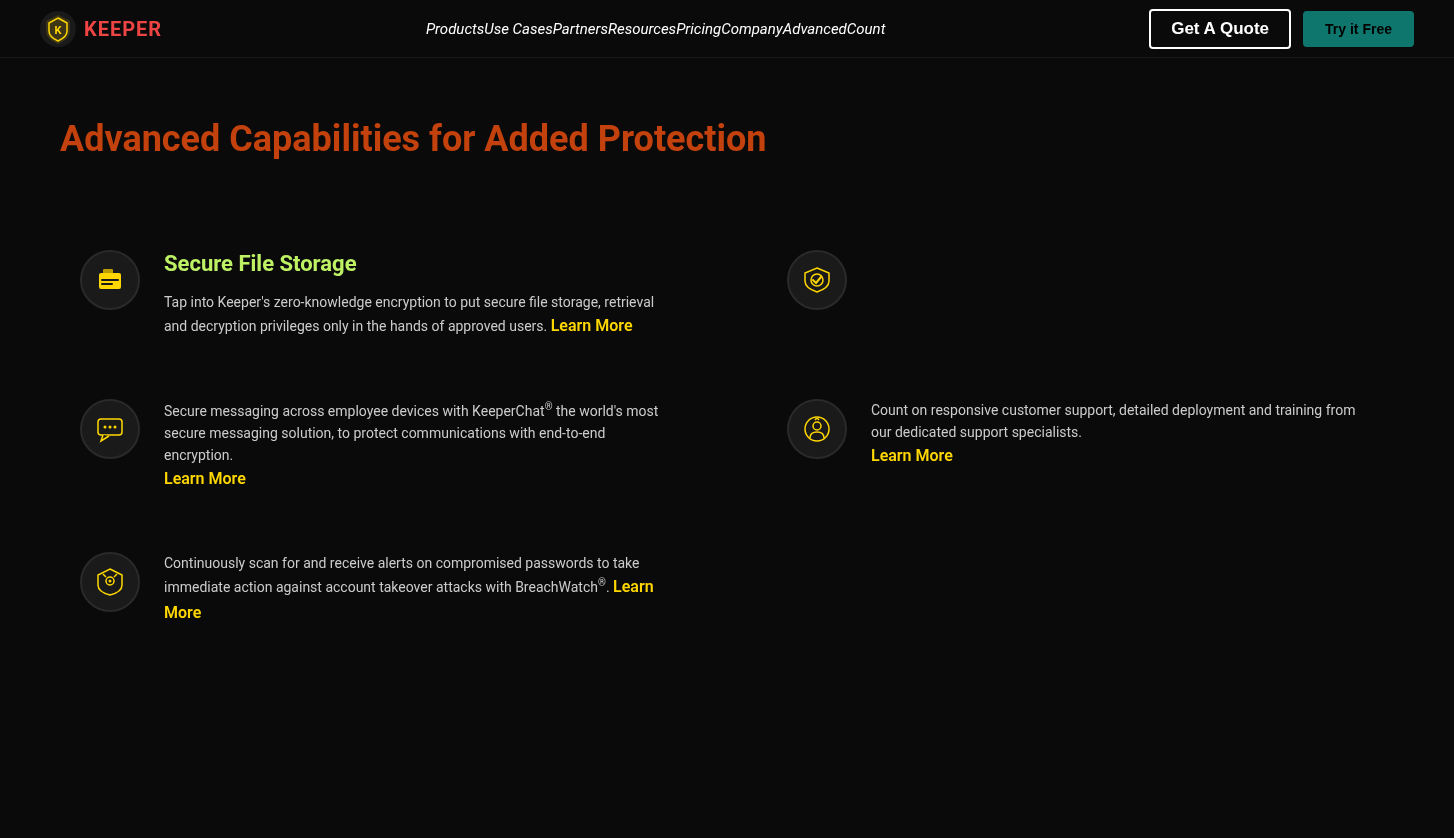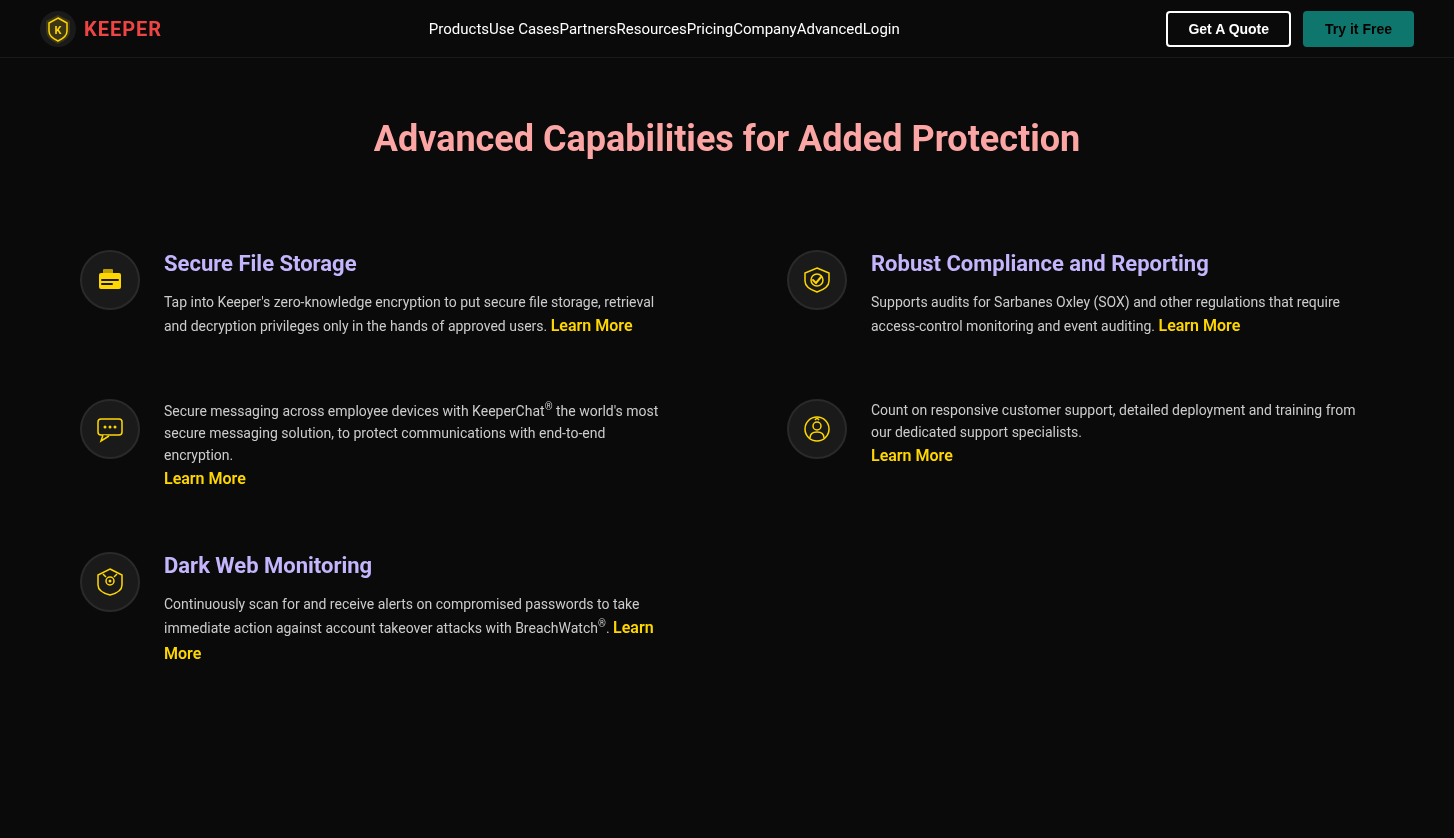--- a/index.html
+++ b/index.html
@@ -32,62 +32,62 @@
     .logo-text {
       color: #ef4444;
       font-size: 20px;
       font-weight: 700;
       letter-spacing: 1px;
     }
     .nav-links {
       display: flex;
       align-items: flex-end;
       list-style: none;
+      font-style: italic;
     }
     .nav-links a {
       color: #ffffff;
       text-decoration: none;
       font-size: 15px;
       font-weight: 400;
     }
     .nav-actions {
       display: flex;
       align-items: center;
       gap: 12px;
     }
     .btn-quote {
       background: transparent;
       border: 2px solid #ffffff;
       color: #ffffff;
       padding: 8px 20px;
-      font-size: 14px;
+      font-size: 17px;
       font-weight: 600;
       cursor: pointer;
       border-radius: 4px;
     }
     .btn-try {
       background: #0f766e;
       border: none;
       color: #000000;
       padding: 10px 22px;
       font-size: 14px;
       font-weight: 700;
       cursor: pointer;
       border-radius: 4px;
     }
 
     
     .main-content {
       padding: 60px 60px 40px;
     }
     .page-title {
-      text-align: center;
       font-size: 36px;
       font-weight: 700;
-      color: #fca5a5;
+      color: #c2410c;
       margin-bottom: 60px;
     }
 
     
     .features-grid {
       display: grid;
       grid-template-columns: 1fr 1fr;
       gap: 0;
     }
     .feature-item {
@@ -110,21 +110,21 @@
       flex-shrink: 0;
       border: 2px solid #2a2a2a;
     }
     .icon-circle svg {
       width: 30px;
       height: 30px;
     }
     .feature-content h3 {
       font-size: 22px;
       font-weight: 700;
-      color: #c4b5fd;
+      color: #bef264;
       margin-bottom: 12px;
       line-height: 1.3;
     }
     .feature-content p {
       font-size: 14px;
       color: #cccccc;
       line-height: 1.6;
     }
     .learn-more {
       color: #ffd700;
@@ -152,21 +152,21 @@
   </div>
 
   <ul class="nav-links">
     <li><a>Products</a></li>
     <li><a>Use Cases</a></li>
     <li><a>Partners</a></li>
     <li><a>Resources</a></li>
     <li><a>Pricing</a></li>
     <li><a>Company</a></li>
     <li><a>Advanced</a></li>
-    <li><a>Login</a></li>
+    <li><a>Count</a></li>
   </ul>
 
   <div class="nav-actions">
     <button class="btn-quote">Get A Quote</button>
     <button class="btn-try">Try it Free</button>
   </div>
 </nav>
 
 <main class="main-content">
   <h1 class="page-title">Advanced Capabilities for Added Protection</h1>
@@ -191,26 +191,20 @@
     </div>
 
     <div class="feature-item right">
       <div class="icon-circle">
         <svg viewBox="0 0 30 30">
           <path d="M15 3 L27 8 L27 16 Q27 23 15 27 Q3 23 3 16 L3 8 Z" fill="#1a1a1a" stroke="#ffd700" stroke-width="1.5"></path>
           <circle cx="15" cy="15" r="6" fill="none" stroke="#ffd700" stroke-width="1.5"></circle>
           <path d="M11 15 L14 18 L19 12" stroke="#ffd700" stroke-width="2" fill="none" stroke-linecap="round"></path>
         </svg>
       </div>
-      <div class="feature-content">
-        <h3>Robust Compliance and Reporting</h3>
-        <p>
-          Supports audits for Sarbanes Oxley (SOX) and other regulations that require access-control monitoring and event auditing. <a class="learn-more" href="#">Learn More</a>
-        </p>
-      </div>
     </div>
 
     <div class="feature-item">
       <div class="icon-circle">
         <svg viewBox="0 0 30 30">
           <rect x="3" y="5" width="24" height="16" rx="3" fill="#1a1a1a" stroke="#ffd700" stroke-width="1.5"></rect>
           <path d="M8 21 L6 27 L14 22" fill="#1a1a1a" stroke="#ffd700" stroke-width="1.5"></path>
           <circle cx="10" cy="13" r="1.5" fill="#ffd700"></circle>
           <circle cx="15" cy="13" r="1.5" fill="#ffd700"></circle>
           <circle cx="20" cy="13" r="1.5" fill="#ffd700"></circle>
@@ -245,21 +239,20 @@
       <div class="icon-circle">
         <svg viewBox="0 0 30 30">
           <path d="M15 2 L27 8 L27 18 Q27 25 15 28 Q3 25 3 18 L3 8 Z" fill="#1a1a1a" stroke="#ffd700" stroke-width="1.5"></path>
           <circle cx="15" cy="14" r="4" fill="none" stroke="#ffd700" stroke-width="1.5"></circle>
           <circle cx="15" cy="14" r="1.5" fill="#ffd700"></circle>
           <path d="M11 10 L8 7" stroke="#ffd700" stroke-width="1.5"></path>
           <path d="M19 10 L22 7" stroke="#ffd700" stroke-width="1.5"></path>
         </svg>
       </div>
       <div class="feature-content">
-        <h3>Dark Web Monitoring</h3>
         <p>
           Continuously scan for and receive alerts on compromised passwords to take immediate action against account takeover attacks with BreachWatch<sup>®</sup>. <a class="learn-more" href="#">Learn More</a>
         </p>
       </div>
     </div>
 
   </div>
 </main>
 
 </body></html>

